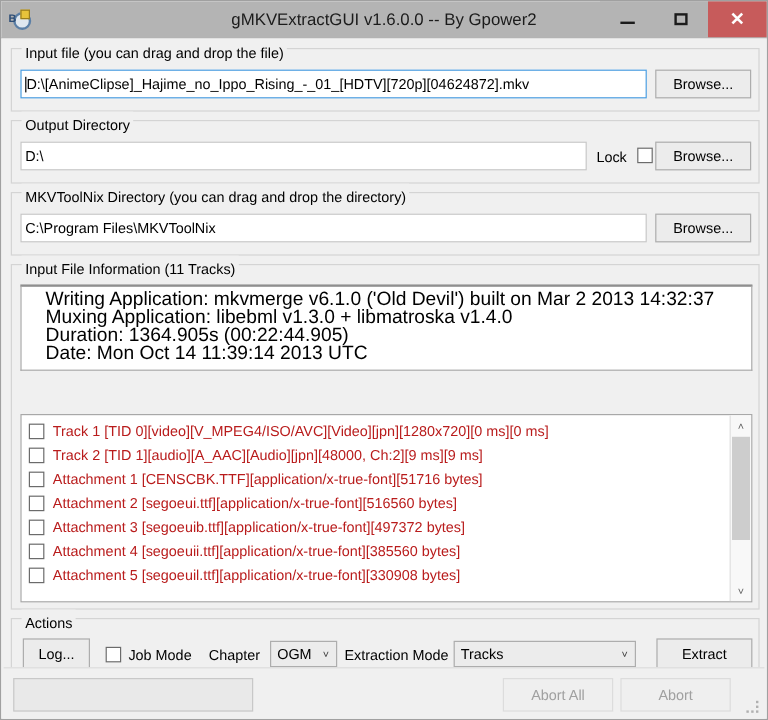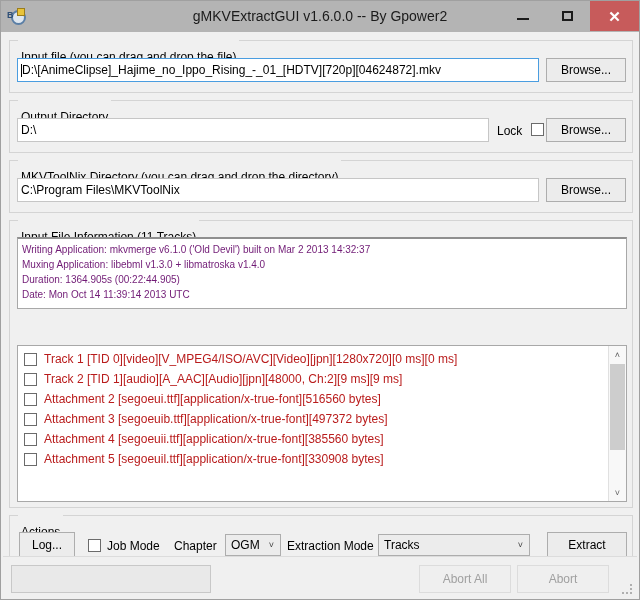--- a/index.html
+++ b/index.html
@@ -119,21 +119,21 @@
   .group {
     position: absolute;
     border: 1px solid #d4d4d4;
     box-sizing: border-box;
   }
   .group > .legend {
     position: absolute;
     top: -8px;
     left: 8px;
     background: #f0f0f0;
-    padding: 17px 3px;
+    padding: 4px 3px;
     font-size: 12px;
     color: #000;
     white-space: nowrap;
   }
 
   
   .tbox {
     position: absolute;
     box-sizing: border-box;
     background: #ffffff;
@@ -199,24 +199,25 @@
   .infopanel {
     position: absolute;
     background: #ffffff;
     border: 1px solid #a8a8a8;
     border-top: 2px solid #8f8f8f;
     box-sizing: border-box;
     padding: 3px 4px 0 4px;
     overflow: hidden;
   }
   .infopanel .iline {
-    font-size: 10px;
+    font-size: 16px;
     line-height: 15px;
-    color: #701a75;
+    color: #000000;
     white-space: nowrap;
+    margin-left: 16px;
   }
 
   
   .listbox {
     position: absolute;
     background: #ffffff;
     border: 1px solid #a8a8a8;
     box-sizing: border-box;
     overflow: hidden;
   }
@@ -395,20 +396,24 @@
 
       <div class="listbox" style="left:7px; top:124px; width:610px; height:157px;">
         <div class="listinner">
           <div class="trow">
             <span class="tcb"></span>
             <span class="tlabel">Track 1 [TID 0][video][V_MPEG4/ISO/AVC][Video][jpn][1280x720][0 ms][0 ms]</span>
           </div>
           <div class="trow">
             <span class="tcb"></span>
             <span class="tlabel">Track 2 [TID 1][audio][A_AAC][Audio][jpn][48000, Ch:2][9 ms][9 ms]</span>
+          </div>
+          <div class="trow">
+            <span class="tcb"></span>
+            <span class="tlabel">Attachment 1 [CENSCBK.TTF][application/x-true-font][51716 bytes]</span>
           </div>
           <div class="trow">
             <span class="tcb"></span>
             <span class="tlabel">Attachment 2 [segoeui.ttf][application/x-true-font][516560 bytes]</span>
           </div>
           <div class="trow">
             <span class="tcb"></span>
             <span class="tlabel">Attachment 3 [segoeuib.ttf][application/x-true-font][497372 bytes]</span>
           </div>
           <div class="trow">

